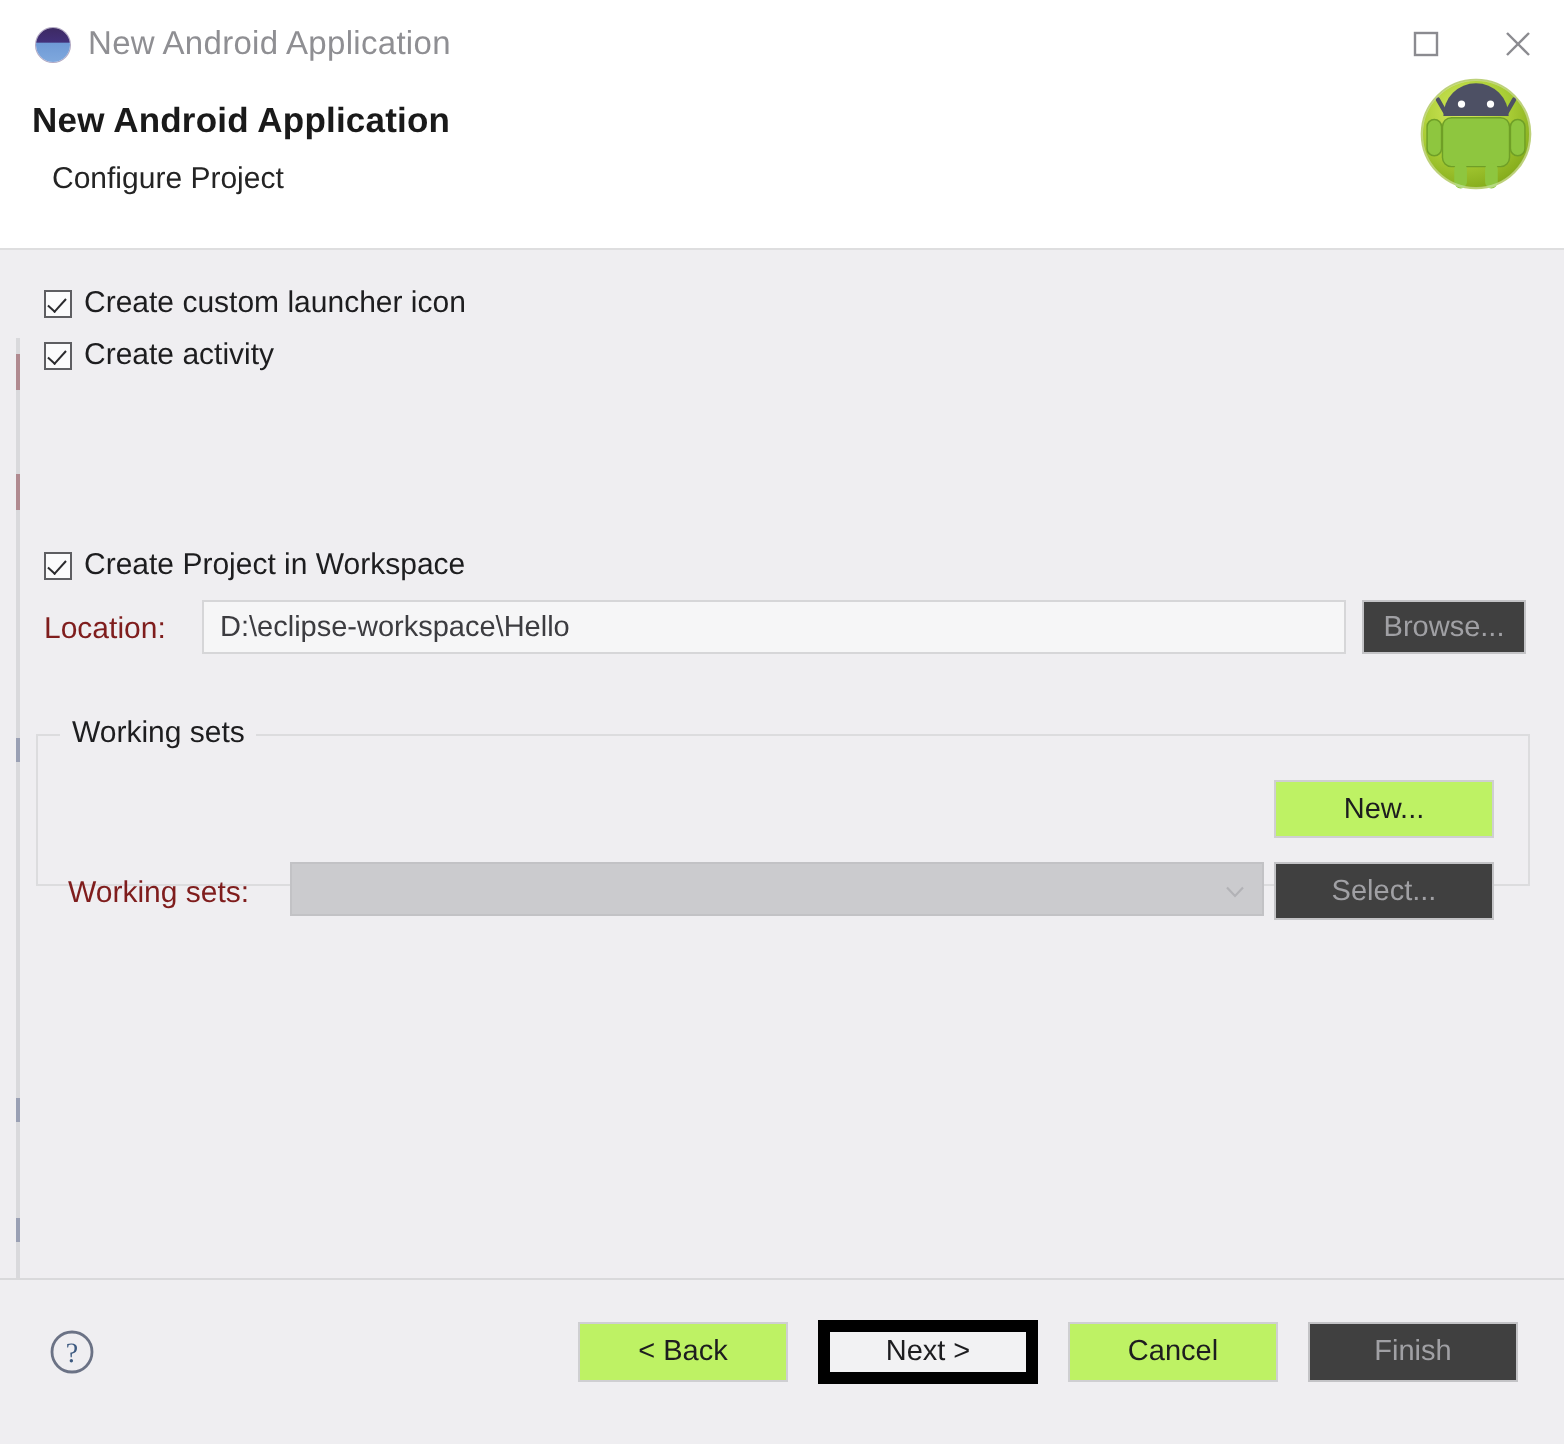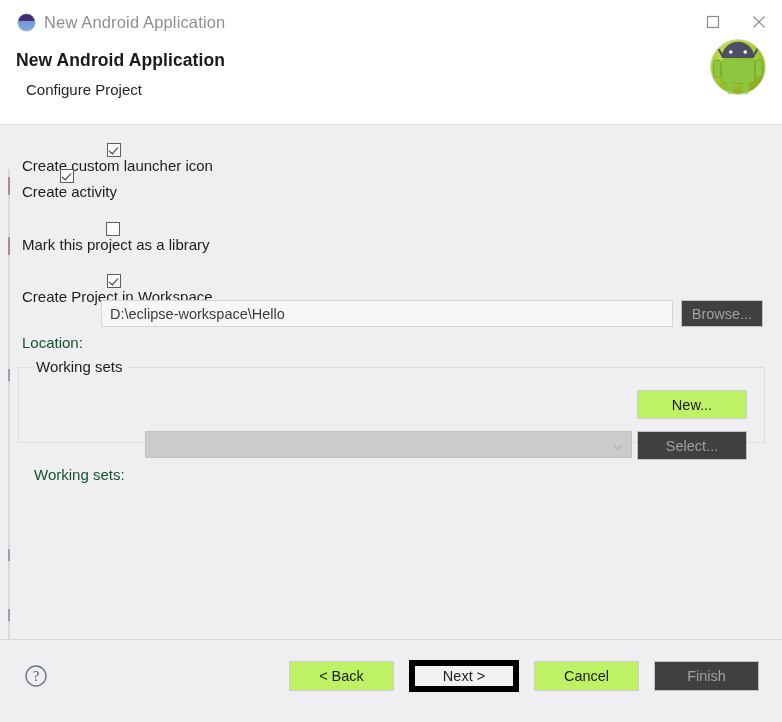--- a/index.html
+++ b/index.html
@@ -104,21 +104,20 @@
     flex: 1 1 auto;
     background: #efeef1;
     padding: 0;
     overflow: hidden;
   }
 
   .row {
     position: absolute;
     display: flex;
     align-items: center;
-    flex-direction: column;
   }
 
   .cb {
     width: 14px;
     height: 14px;
     flex: 0 0 14px;
     box-sizing: border-box;
     border: 1px solid #5e5e62;
     background: #fbfbfc;
     position: relative;
@@ -136,23 +135,22 @@
     transform: rotate(42deg);
   }
   .cb-label {
     font-size: 15px;
     color: #1d1d1f;
     white-space: nowrap;
   }
 
   .field-label {
     font-size: 15px;
-    color: #14532d;
-    white-space: nowrap;
-    margin-top: 28px;
+    color: #7f1d1d;
+    white-space: nowrap;
   }
 
   .textfield {
     box-sizing: border-box;
     background: #f6f6f7;
     border: 1px solid #d6d6d8;
     font-size: 14.5px;
     color: #3c3c40;
     padding: 0 8px;
     display: flex;
@@ -325,24 +323,20 @@
     <div class="row" style="left:22px; top:18px;">
       <span class="cb checked"></span>
       <span class="cb-label">Create custom launcher icon</span>
     </div>
 
     <div class="row" style="left:22px; top:44px;">
       <span class="cb checked"></span>
       <span class="cb-label">Create activity</span>
     </div>
 
-    <div class="row" style="left:22px; top:97px;">
-      <span class="cb"></span>
-      <span class="cb-label">Mark this project as a library</span>
-    </div>
 
     <div class="row" style="left:22px; top:149px;">
       <span class="cb checked"></span>
       <span class="cb-label">Create Project in Workspace</span>
     </div>
 
     <div class="row" style="left:22px; top:181px;">
       <span class="field-label">Location:</span>
     </div>
     <div class="textfield" style="position:absolute; left:101px; top:175px; width:572px; height:27px;">

